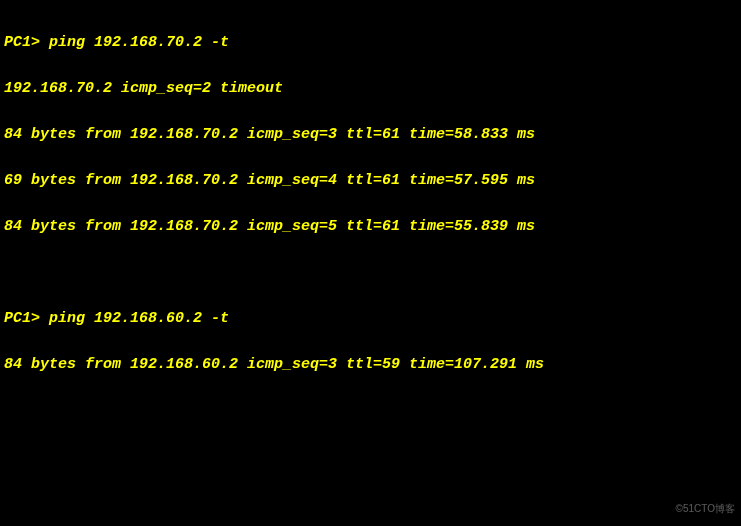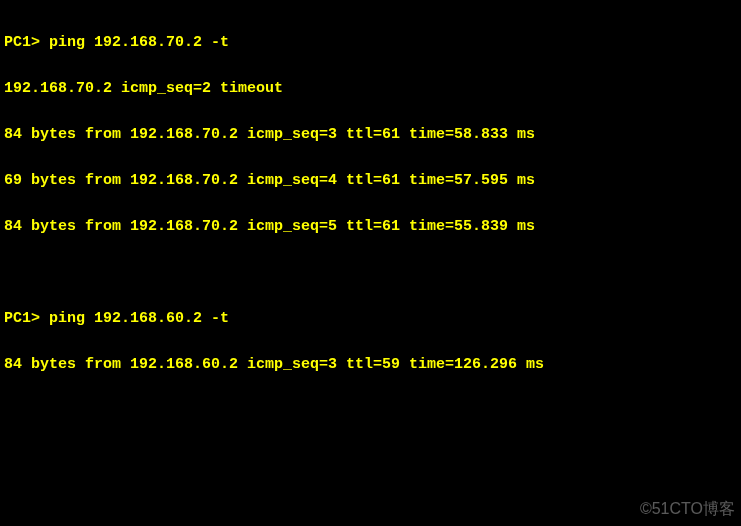--- a/index.html
+++ b/index.html
@@ -14,43 +14,44 @@
     color: #ffff00;
     overflow: hidden;
   }
   .terminal {
     padding: 8px 4px 4px 4px;
     white-space: pre;
     font-weight: bold;
   }
   .line {
     display: block;
+    font-style: italic;
   }
   .watermark {
     position: absolute;
     right: 6px;
     bottom: 6px;
     color: rgba(255,255,255,0.35);
     font-family: sans-serif;
-    font-size: 16px;
+    font-size: 10px;
     font-weight: normal;
   }
 </style>
 </head>
 <body>
 
 <div class="terminal">
 <span class="line"><span>PC1&gt;</span> <span>ping 192.168.70.2 -t</span></span>
 <span class="line">192.168.70.2 icmp_seq=2 timeout</span>
 <span class="line">84 bytes from 192.168.70.2 icmp_seq=3 ttl=61 time=58.833 ms</span>
 <span class="line">69 bytes from 192.168.70.2 icmp_seq=4 ttl=61 time=57.595 ms</span>
 <span class="line">84 bytes from 192.168.70.2 icmp_seq=5 ttl=61 time=55.839 ms</span>
 <span class="line"> </span>
 <span class="line"><span>PC1&gt;</span> <span>ping 192.168.60.2 -t</span></span>
-<span class="line">84 bytes from 192.168.60.2 icmp_seq=3 ttl=59 time=126.296 ms</span>
+<span class="line">84 bytes from 192.168.60.2 icmp_seq=3 ttl=59 time=107.291 ms</span>
 
 
 
 
 
 
 
 
 
 

